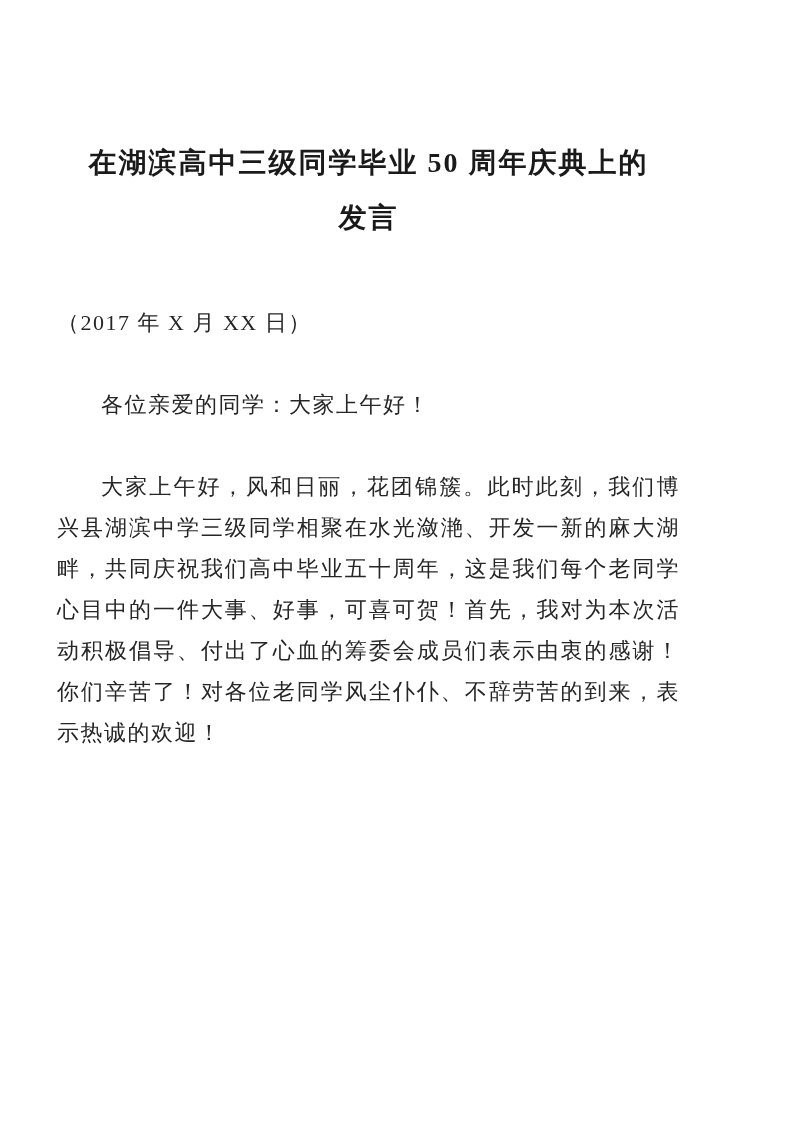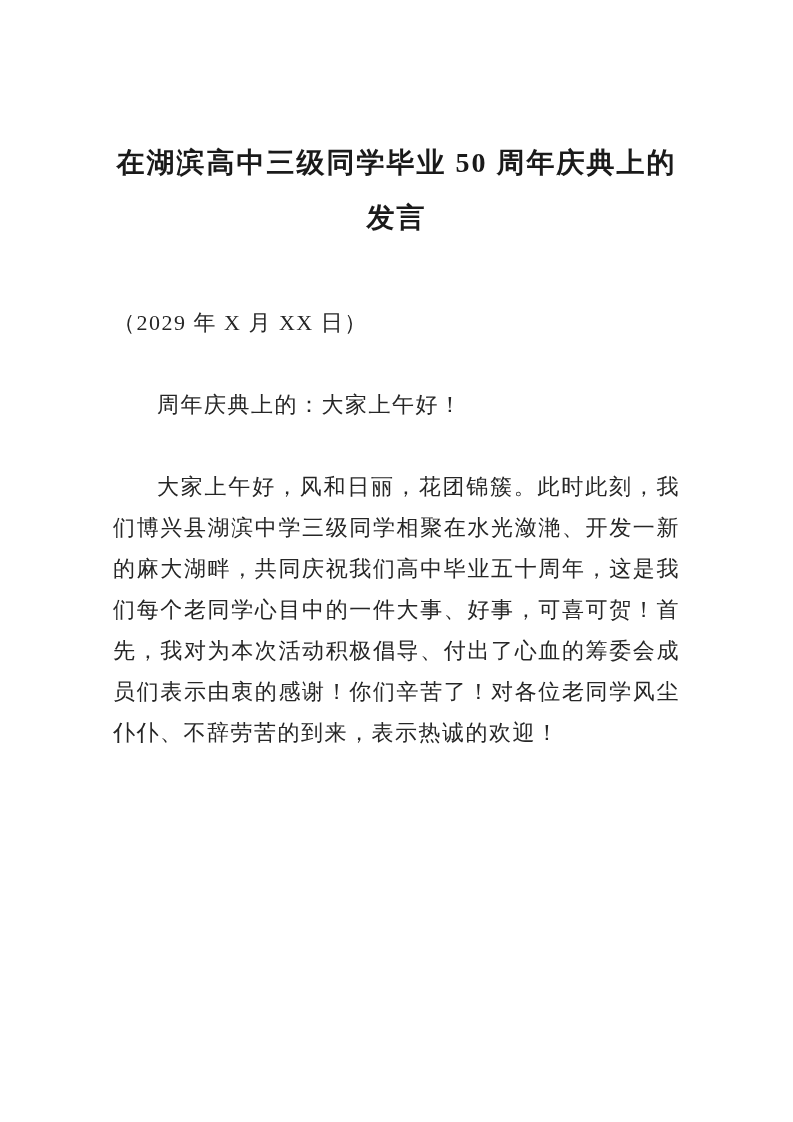--- a/index.html
+++ b/index.html
@@ -7,21 +7,21 @@
     padding: 0;
     background: #ffffff;
   }
   .page {
     position: relative;
     width: 793px;
     height: 1122px;
     margin: 0 auto;
     background: #ffffff;
     box-sizing: border-box;
-    padding: 116px 113px 0 113px;
+    padding: 116px 113px 0 57px;
     overflow: hidden;
     font-family: "Liberation Serif", "DejaVu Serif", serif;
     color: #262626;
   }
   .doc-title {
     font-size: 28px;
     font-weight: bold;
     line-height: 55px;
     text-align: center;
     letter-spacing: 2px;
@@ -57,22 +57,22 @@
 
 <div class="page">
 
   <h1 class="doc-title">
     <span class="title-line">在湖滨高中三级同学毕业 50 周年庆典上的</span>
     <span class="title-line">发言</span>
   </h1>
 
   <div class="doc-body">
 
-    <div class="date-line">（2029 年 X 月 XX 日）</div>
+    <div class="date-line">（2017 年 X 月 XX 日）</div>
 
-    <div class="greeting-line">周年庆典上的：大家上午好！</div>
+    <div class="greeting-line">各位亲爱的同学：大家上午好！</div>
 
     <p class="body-paragraph">大家上午好，风和日丽，花团锦簇。此时此刻，我们博兴县湖滨中学三级同学相聚在水光潋滟、开发一新的麻大湖畔，共同庆祝我们高中毕业五十周年，这是我们每个老同学心目中的一件大事、好事，可喜可贺！首先，我对为本次活动积极倡导、付出了心血的筹委会成员们表示由衷的感谢！你们辛苦了！对各位老同学风尘仆仆、不辞劳苦的到来，表示热诚的欢迎！</p>
 
 
   </div>
 
 </div>
 
 </body></html>

